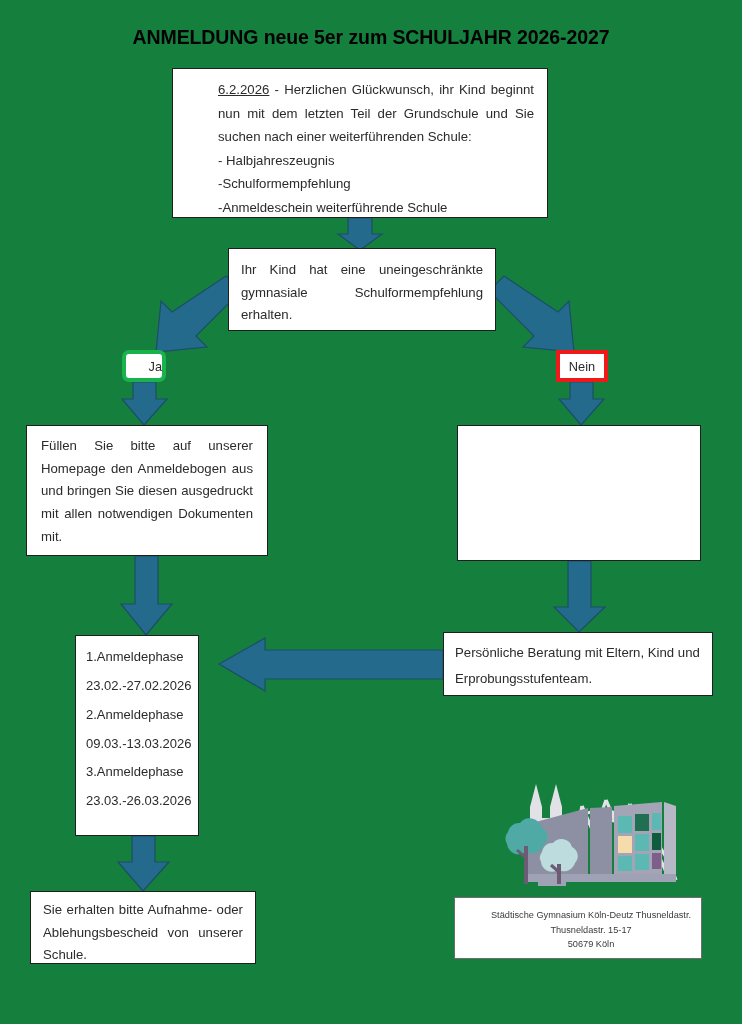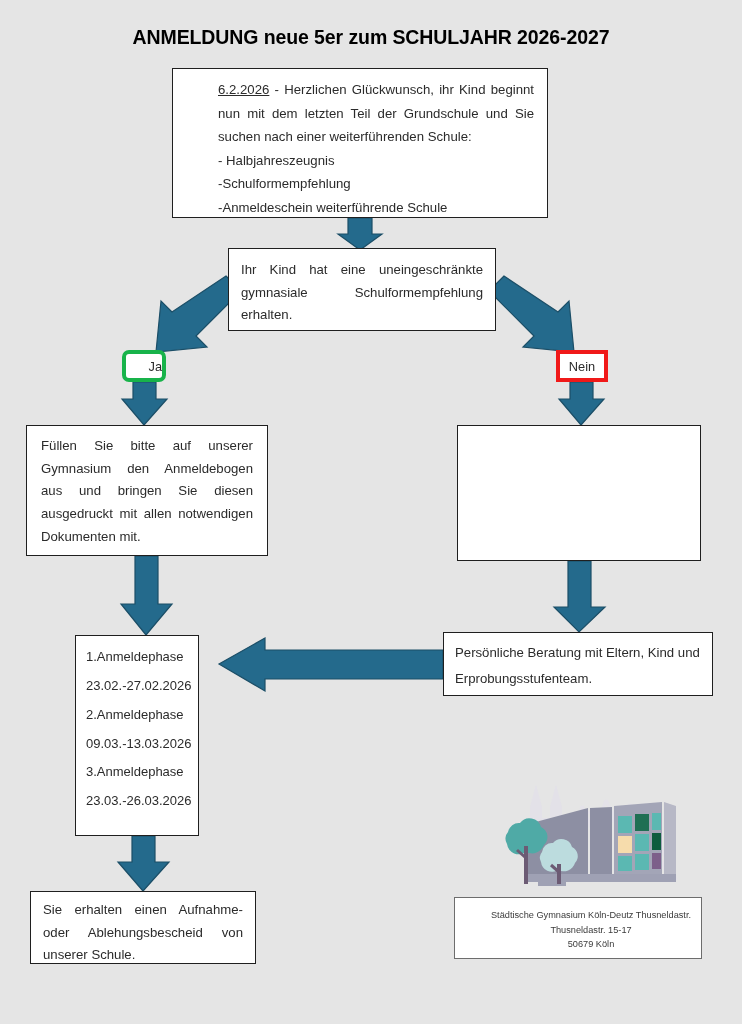--- a/index.html
+++ b/index.html
@@ -9,21 +9,21 @@
   }
   body {
     font-family: "Liberation Sans", sans-serif;
     color: #1a1a1a;
   }
   #page {
     position: relative;
     width: 742px;
     height: 1024px;
     overflow: hidden;
-    background: #e5e5e5;
+    background: #15803d;
   }
 
   
   .title {
     position: absolute;
     left: 0;
     top: 26px;
     width: 742px;
     text-align: center;
     font-size: 19.5px;
@@ -180,21 +180,21 @@
 
   <div class="chip" id="chip-ja">
     <span>Ja</span>
   </div>
   <div class="chip" id="chip-nein">
     <span>Nein</span>
   </div>
 
   <div class="box just" id="box-anmeldebogen">
     <div class="box-inner">
-      <div class="txt">Füllen Sie bitte auf unserer Gymnasium den Anmeldebogen aus und bringen Sie diesen ausgedruckt mit allen notwendigen Dokumenten mit.</div>
+      <div class="txt">Füllen Sie bitte auf unserer Homepage den Anmeldebogen aus und bringen Sie diesen ausgedruckt mit allen notwendigen Dokumenten mit.</div>
     </div>
   </div>
 
   <div class="box just" id="box-beratungstermin">
     <div class="box-inner">
     </div>
   </div>
 
   <div class="box" id="box-persoenlich">
     <div class="box-inner">
@@ -208,21 +208,21 @@
 23.02.-27.02.2026
 2.Anmeldephase
 09.03.-13.03.2026
 3.Anmeldephase
 23.03.-26.03.2026</div>
     </div>
   </div>
 
   <div class="box just" id="box-bescheid">
     <div class="box-inner">
-      <div class="txt">Sie erhalten einen Aufnahme- oder Ablehungsbescheid von unserer Schule.</div>
+      <div class="txt">Sie erhalten bitte Aufnahme- oder Ablehungsbescheid von unserer Schule.</div>
     </div>
   </div>
 
   <svg id="logo" viewBox="0 0 212 132" xmlns="http://www.w3.org/2000/svg">
 
     <g fill="#e3e1e8">
       <path d="M40 95 L40 45 L46 22 L52 45 L52 95 Z"></path>
       <path d="M60 95 L60 45 L66 22 L72 45 L72 95 Z"></path>
       <rect x="40" y="56" width="32" height="39"></rect>
     </g>

